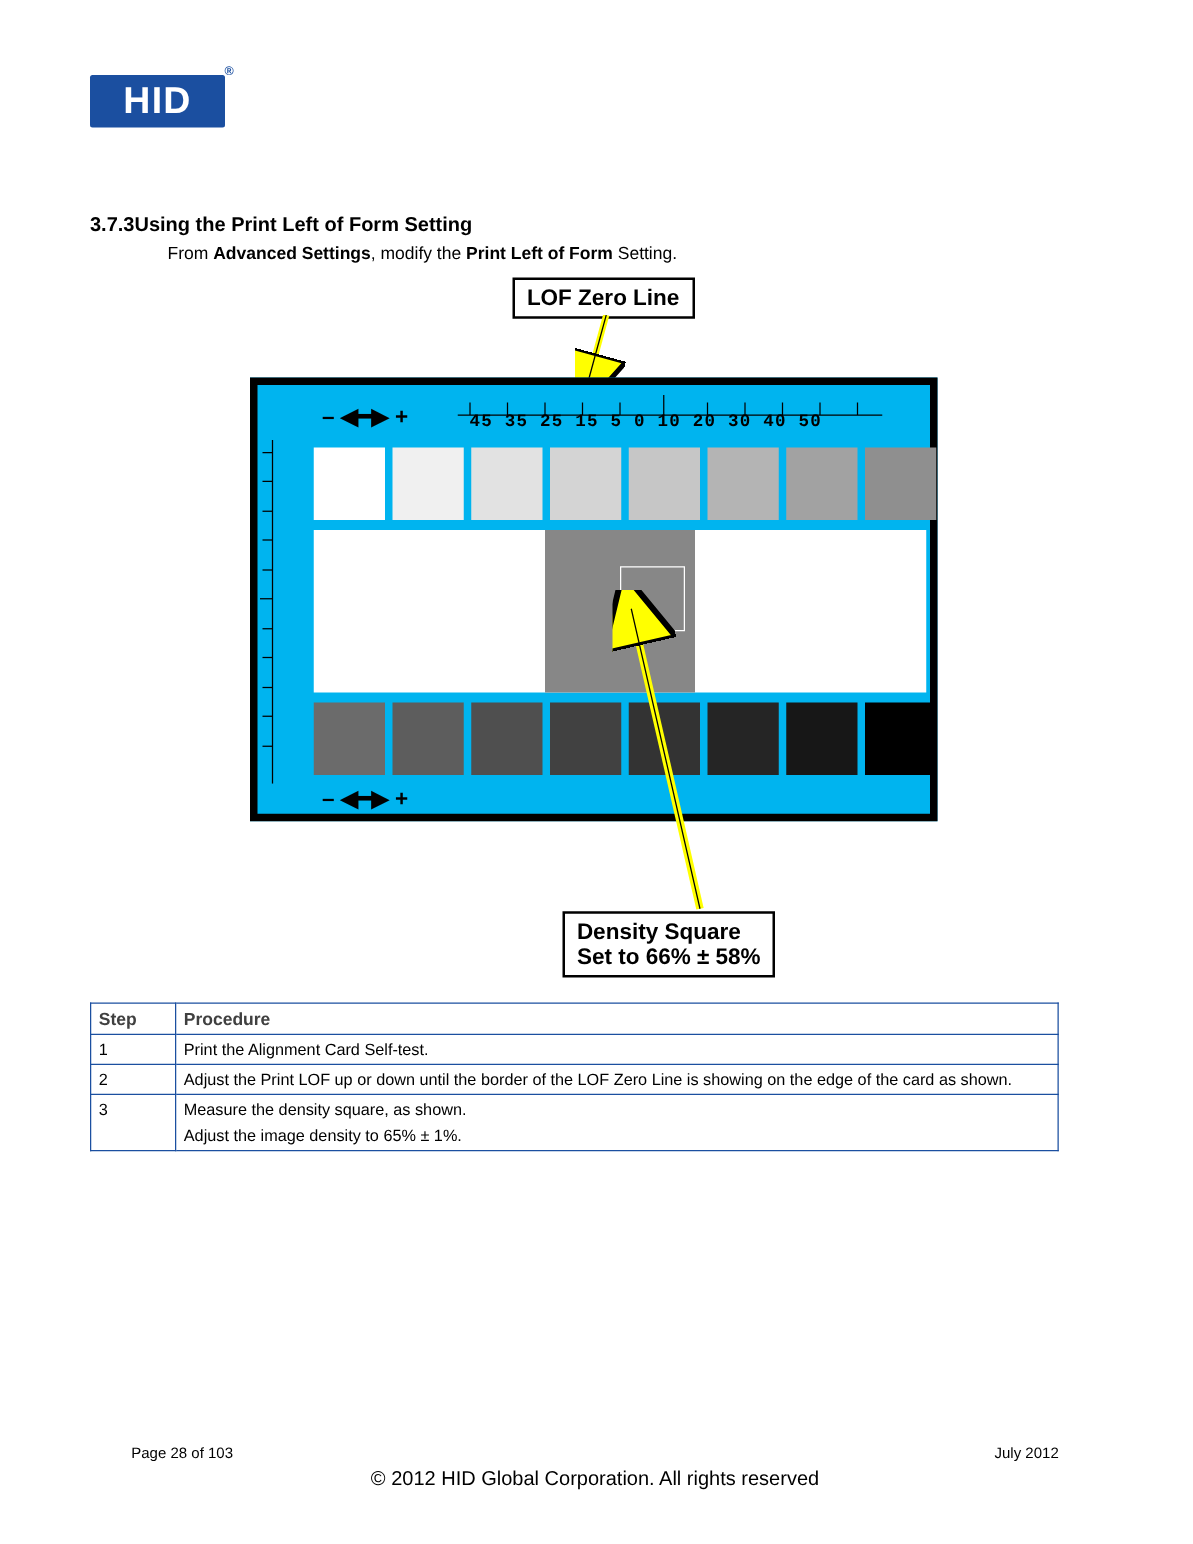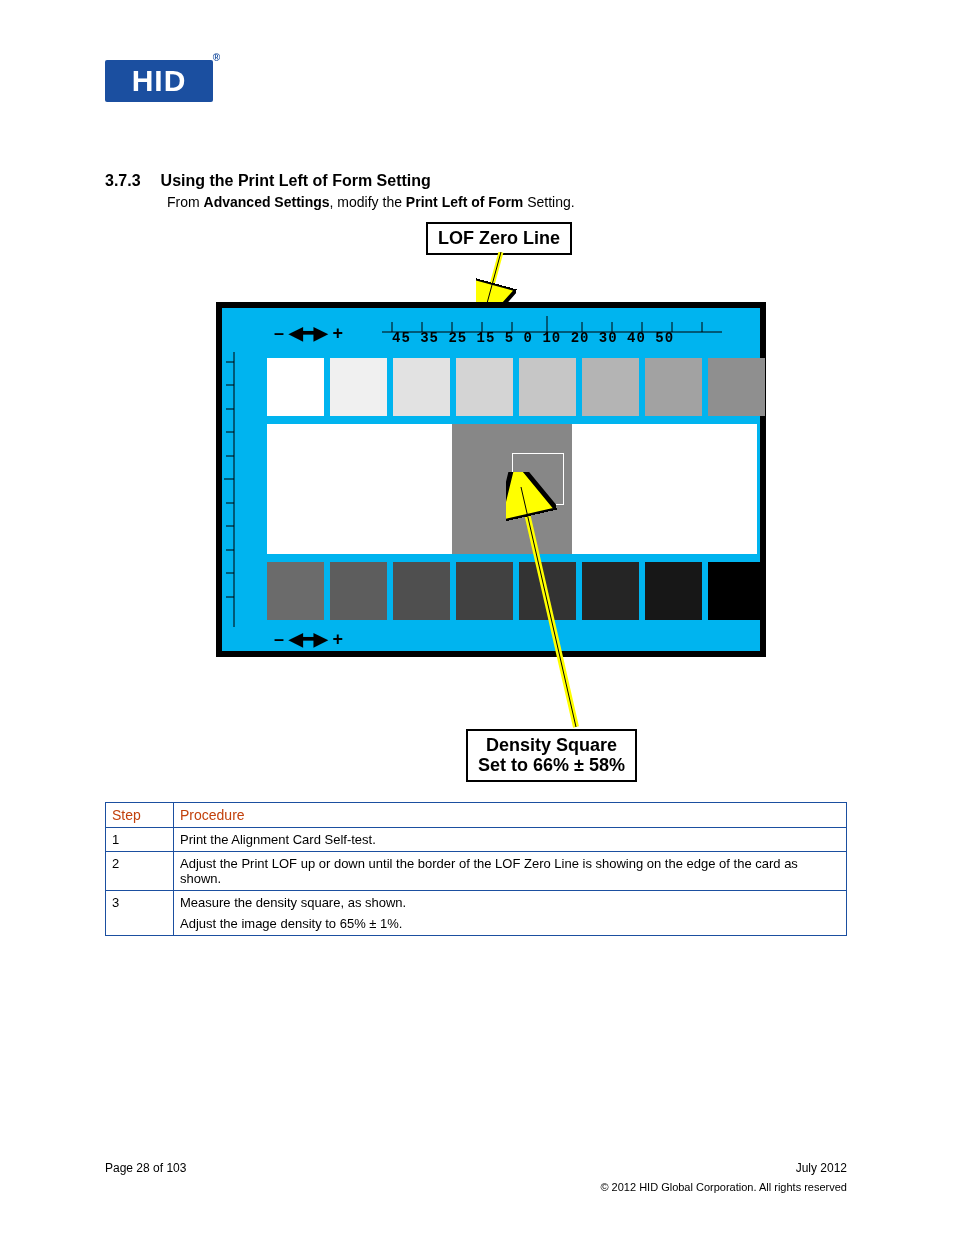--- a/index.html
+++ b/index.html
@@ -8,21 +8,21 @@
     padding: 0;
     background: #fff;
     color: #000;
     font-size: 14px;
   }
   .page {
     width: 952px;
     height: 1235px;
     position: relative;
     box-sizing: border-box;
-    padding: 60px 105px 0 105px;
+    padding: 60px 105px 0 72px;
   }
   .header-row {
     display: flex;
     justify-content: space-between;
     align-items: center;
     margin-bottom: 70px;
   }
   .hid-logo {
     width: 108px;
     height: 42px;
@@ -44,21 +44,20 @@
     top: -8px;
     right: -8px;
     font-size: 10px;
     color: #1b4fa0;
   }
   .doc-title {
     font-size: 13px;
   }
   .section-row {
     display: flex;
-    gap: 20px;
     font-weight: bold;
     font-size: 16px;
     margin-bottom: 4px;
   }
   .intro {
     margin-left: 62px;
     font-size: 14px;
     margin-bottom: 12px;
   }
   .intro b { font-weight: bold; }
@@ -71,21 +70,21 @@
     height: 560px;
   }
   .callout {
     position: absolute;
     border: 2px solid #000;
     background: #fff;
     padding: 4px 10px;
     font-family: Arial, sans-serif;
     font-weight: bold;
     font-size: 18px;
-    text-align: center;
+    text-align: left;
   }
   .callout.top { top: 0; left: 260px; }
   .callout.bottom { bottom: 0; left: 300px; line-height: 1.15; }
 
   .card {
     position: absolute;
     top: 80px;
     left: 50px;
     width: 550px;
     height: 355px;
@@ -171,35 +170,35 @@
   }
   table.proc th, table.proc td {
     border: 1px solid #1b4fa0;
     padding: 4px 6px;
     text-align: left;
     vertical-align: top;
     font-size: 13px;
   }
   table.proc th {
     background: #fff;
-    color: #c2410c;
-    font-weight: normal;
+    color: #404040;
+    font-weight: bold;
     font-size: 14px;
   }
   table.proc th:first-child, table.proc td:first-child { width: 55px; }
 
   .footer {
     position: absolute;
     bottom: 42px;
     left: 105px;
     right: 105px;
     font-size: 12px;
   }
   .footer-row { display: flex; justify-content: space-between; margin-top: 44px; }
-  .footer-center { text-align: right; margin-top: 6px; font-size: 11px; }
+  .footer-center { text-align: center; margin-top: 6px; font-size: 16px; }
 </style>
 </head>
 <body>
 
 <div class="page">
 
   <div class="header-row">
     <div class="hid-logo">HID</div>
   </div>
 

